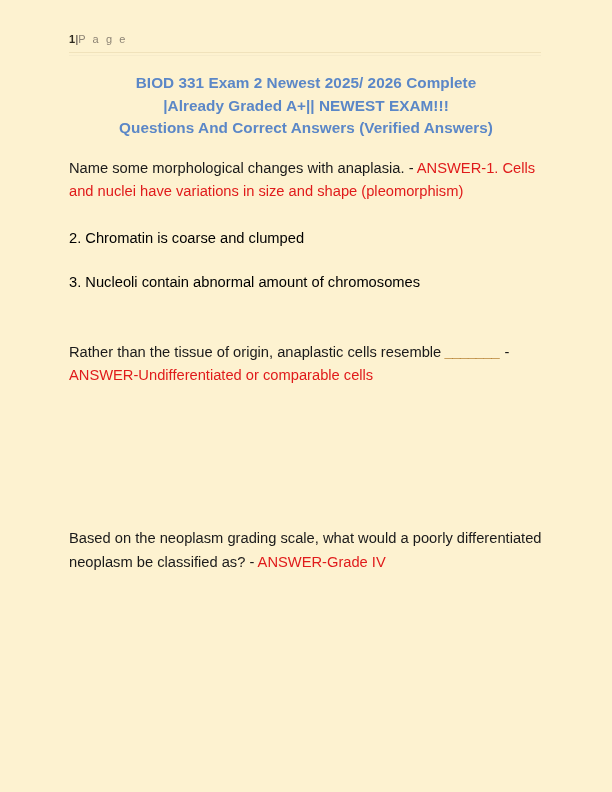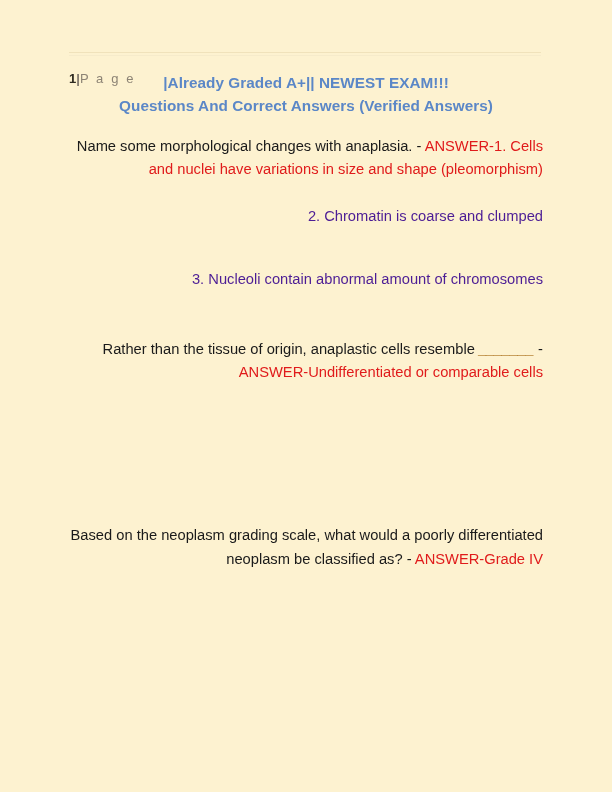--- a/index.html
+++ b/index.html
@@ -22,24 +22,23 @@
   }
 
   
   .header {
     position: absolute;
     left: 69px;
     top: 33px;
     width: 472px;
   }
   .header-line {
-    font-size: 13px;
+    font-size: 11px;
     line-height: 12px;
     white-space: pre;
-    margin-top: 40px;
   }
   .hdr-num {
     font-weight: bold;
     color: #2e2a20;
     letter-spacing: 0px;
   }
   .hdr-bar {
     color: #7d746a;
     font-weight: bold;
   }
@@ -78,69 +77,69 @@
     letter-spacing: 0.05px;
   }
   .doc-title .t-line {
     display: block;
   }
 
   
   .body {
     position: absolute;
     left: 69px;
-    top: 135px;
+    top: 157px;
     width: 474px;
-    text-align: right;
   }
   .qa-block {
     font-size: 14.7px;
     line-height: 23.3px;
     color: #1a1a1a;
     margin: 0;
     padding: 0;
   }
   .ans {
     color: #e01b1b;
   }
   .blank {
     color: #a16207;
     letter-spacing: -0.3px;
     font-style: italic;
   }
   .sub-line {
     font-size: 14.7px;
     line-height: 23.3px;
-    color: #4c1d95;
+    color: #000000;
     margin: 0;
   }
   .gap-lg { height: 23.3px; }
 </style>
 </head>
 <body>
 
 <div class="page">
 
   <div class="header">
     <div class="header-line"><span class="hdr-num">1</span><span class="hdr-bar">|</span><span class="hdr-page">P a g e</span></div>
   </div>
   <div class="header-rule"></div>
   <div class="header-rule2"></div>
 
   <div class="doc-title">
+    <span class="t-line">BIOD 331 Exam 2 Newest 2025/ 2026 Complete</span>
     <span class="t-line">|Already Graded A+|| NEWEST EXAM!!!</span>
     <span class="t-line">Questions And Correct Answers (Verified Answers)</span>
   </div>
 
   <div class="body">
 
     <p class="qa-block"><span>Name some morphological changes with anaplasia. - </span><span class="ans">ANSWER-1. Cells and nuclei have variations in size and shape (pleomorphism)</span></p>
 
     <p class="sub-line" style="margin-top:23.3px">2. Chromatin is coarse and clumped</p>
-    <p class="sub-line" style="margin-top:40px">3. Nucleoli contain abnormal amount of chromosomes</p>
+    <p class="sub-line" style="margin-top:21px">3. Nucleoli contain abnormal amount of chromosomes</p>
 
     <div class="gap-lg"></div>
     <div class="gap-lg"></div>
 
     <p class="qa-block"><span>Rather than the tissue of origin, anaplastic cells resemble </span><span class="blank">_______</span><span> - </span><span class="ans">ANSWER-Undifferentiated or comparable cells</span></p>
 
     <div class="gap-lg"></div>
     <div class="gap-lg"></div>
 
 

